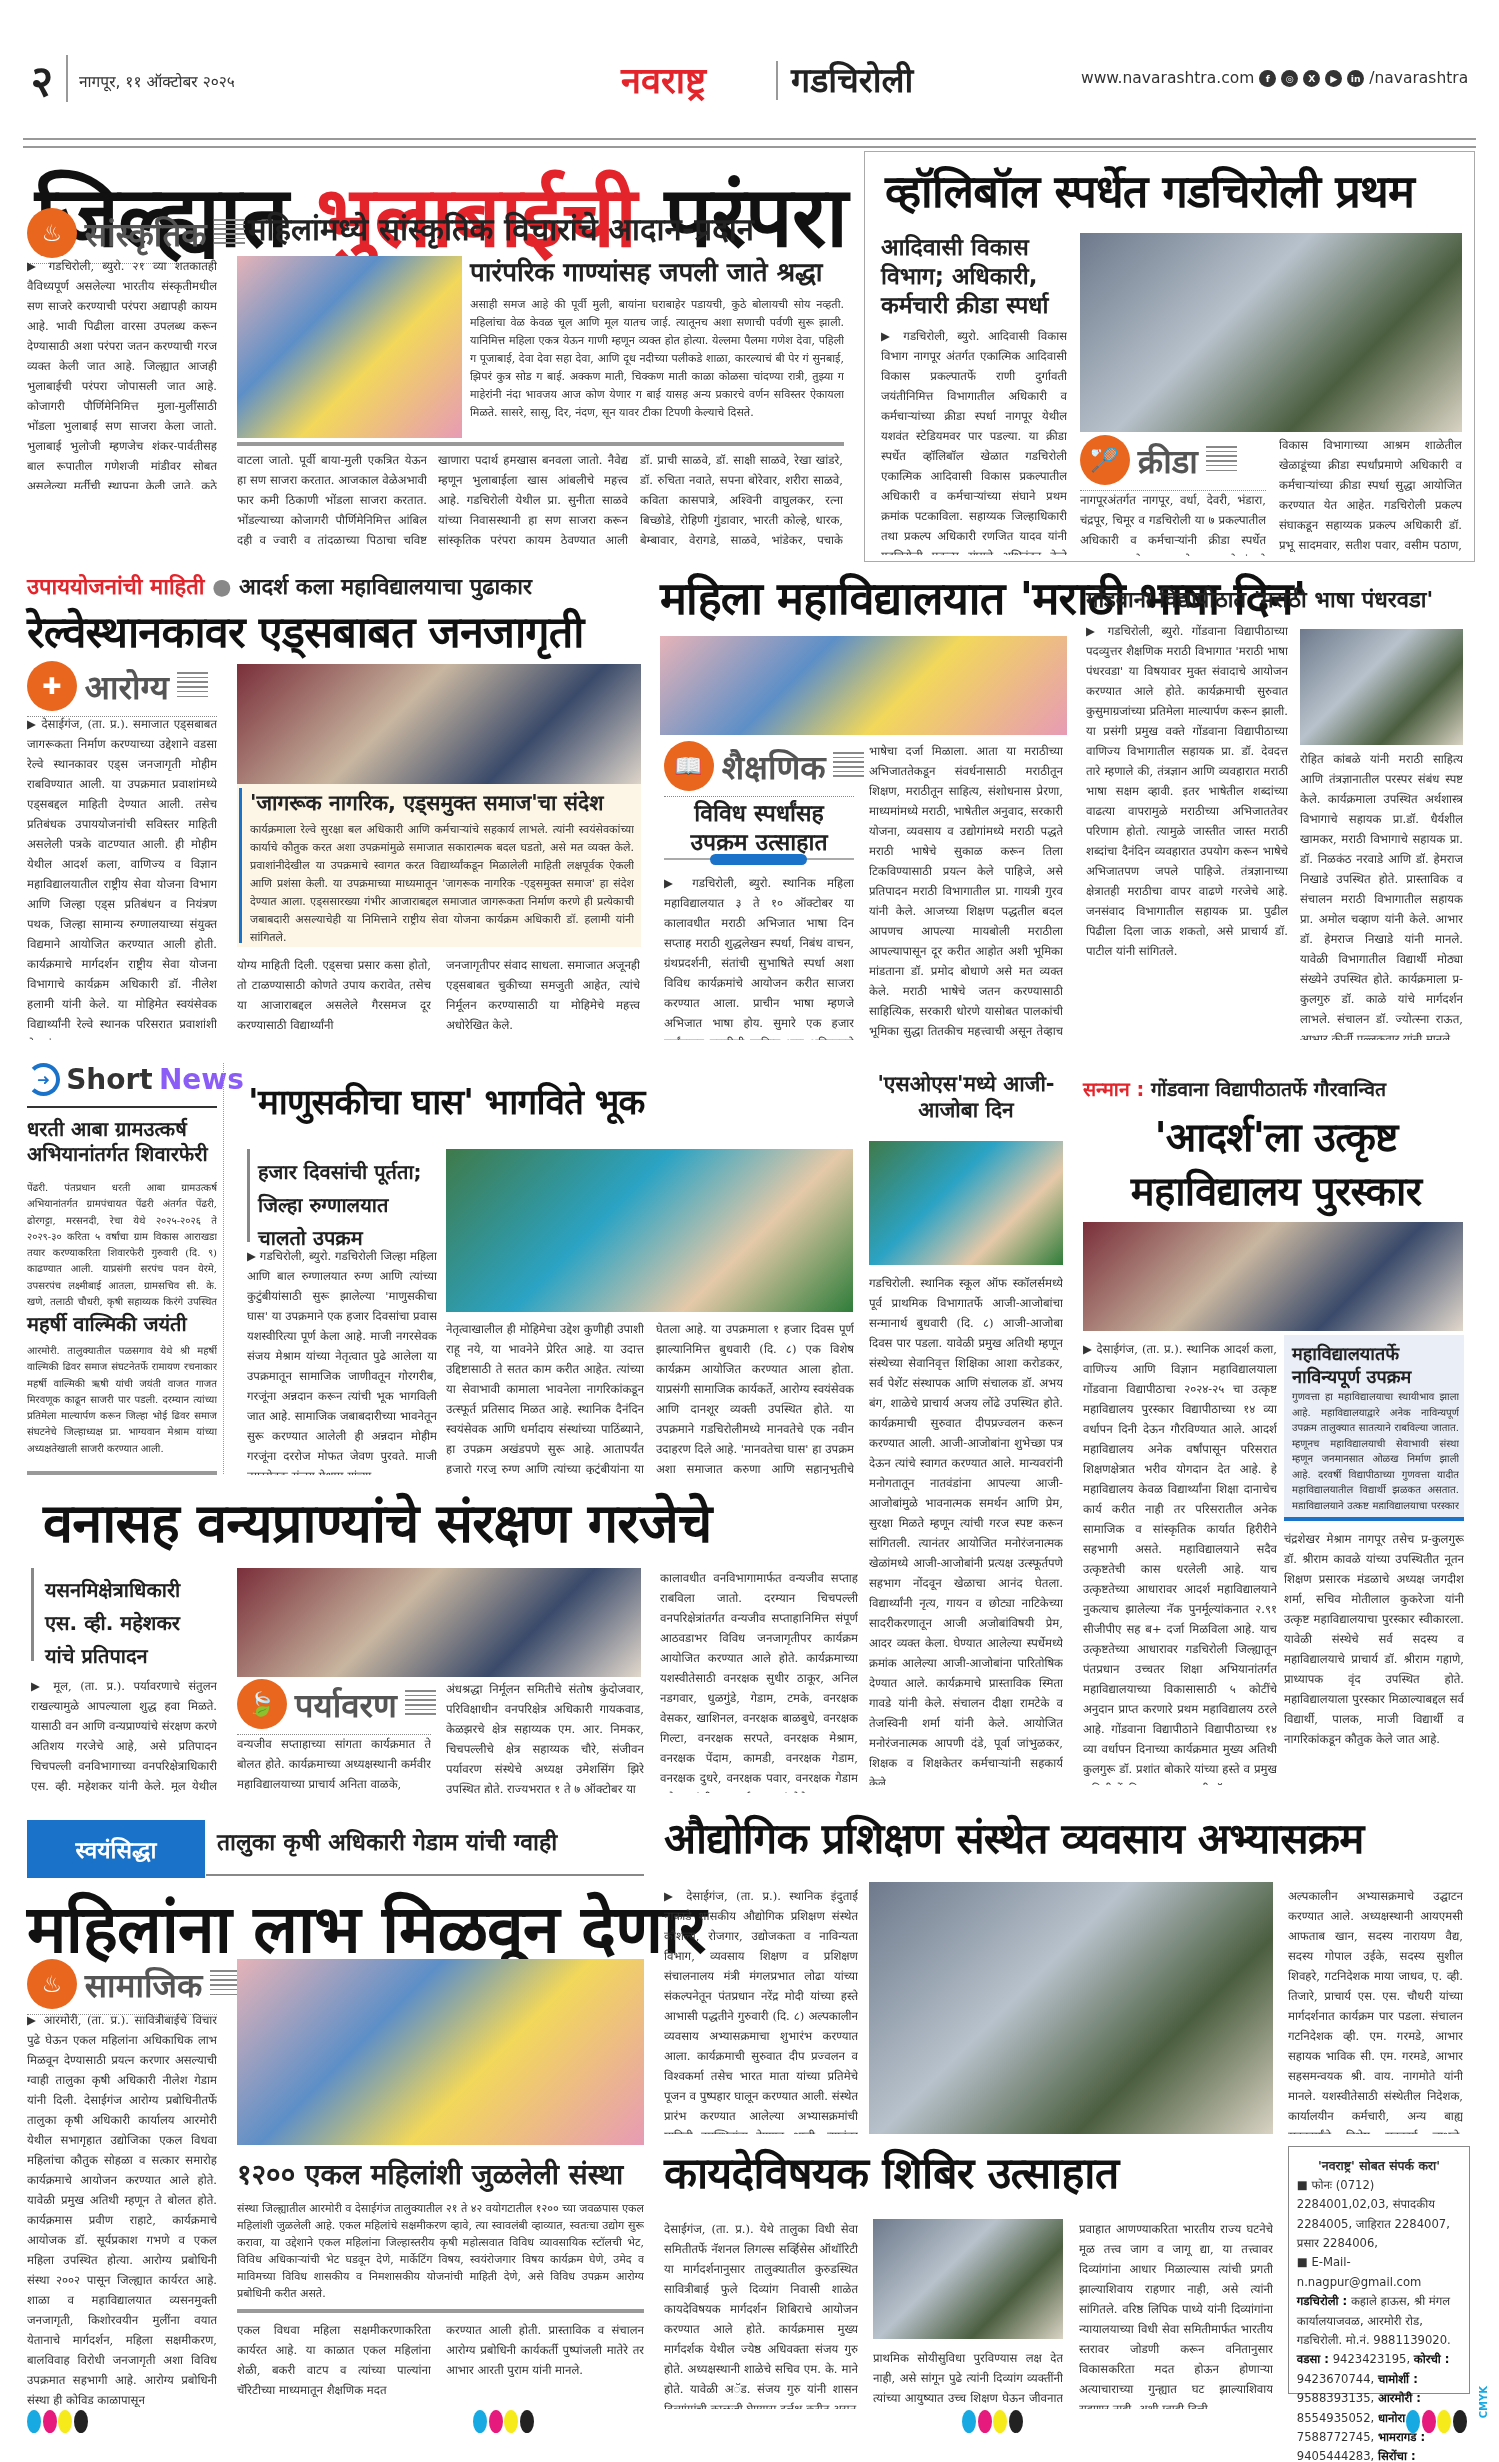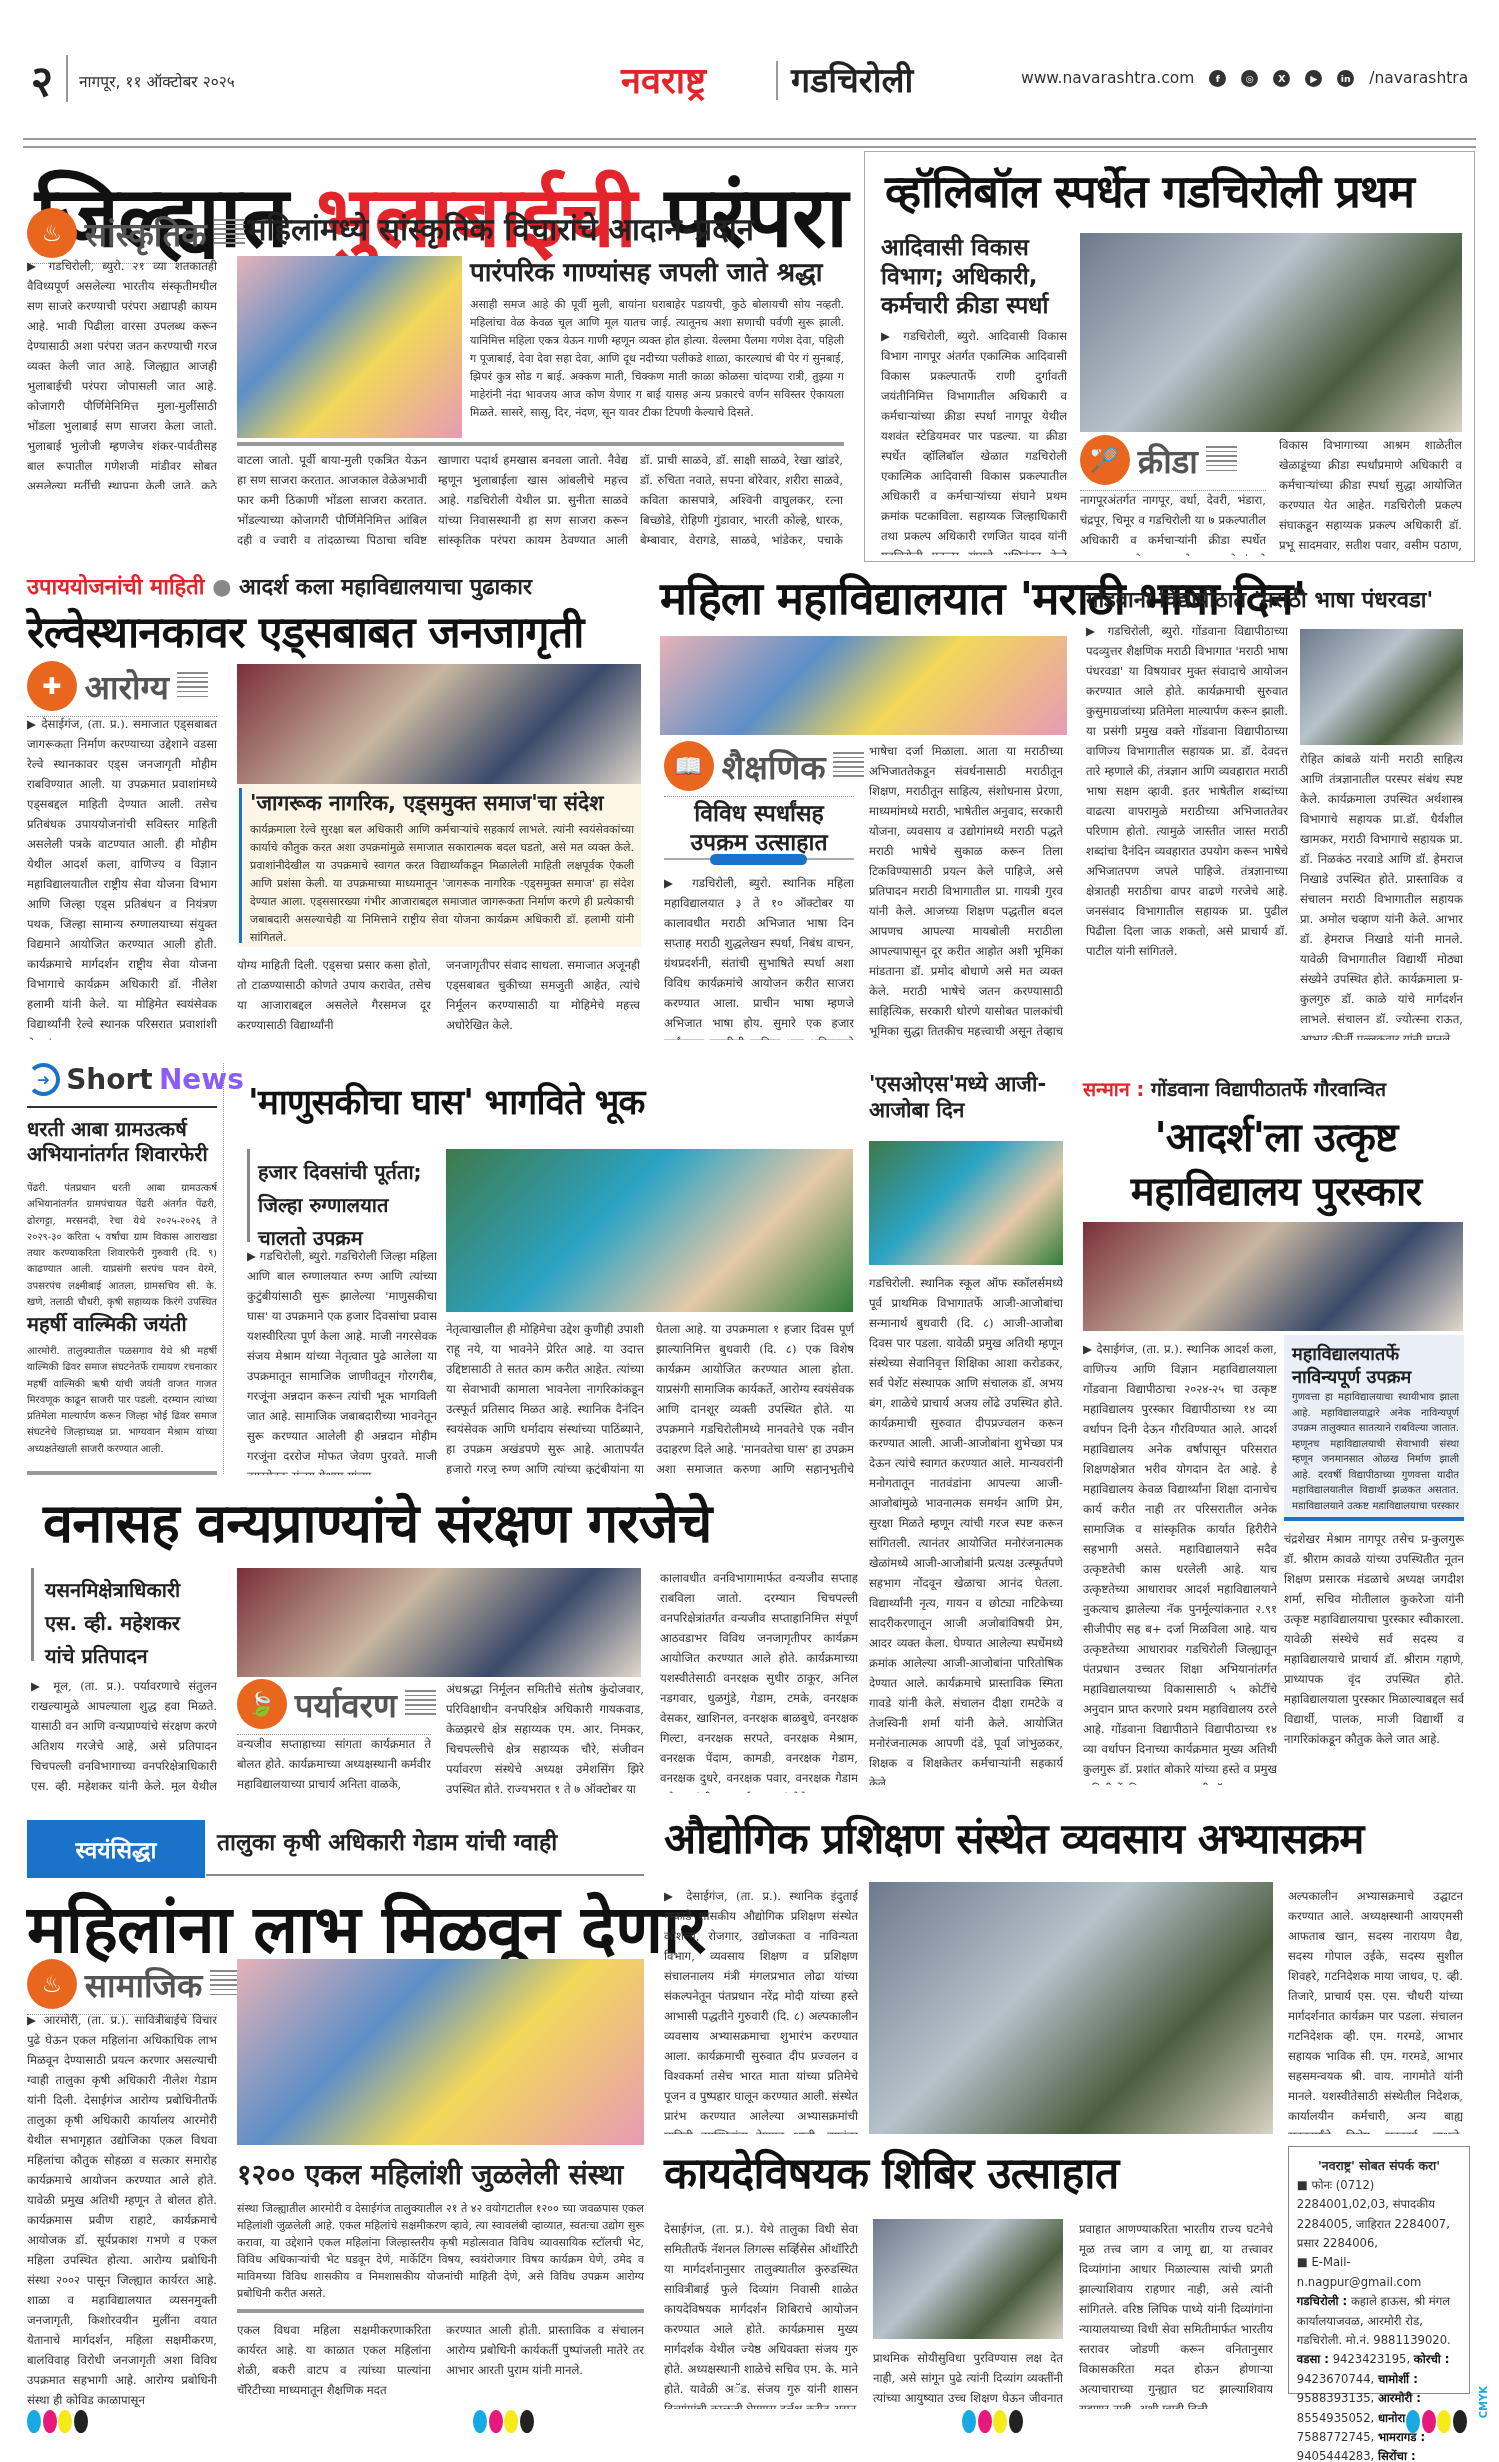--- a/index.html
+++ b/index.html
@@ -5,21 +5,21 @@
   *{box-sizing:border-box;margin:0;padding:0}
   body{width:1499px;height:2462px;background:#fff;font-family:"DejaVu Sans","Liberation Sans",sans-serif;color:#222;position:relative;overflow:hidden}
   .abs{position:absolute}
   .masthead{top:47px;left:23px;right:23px;height:70px}
   .pgno{position:absolute;left:7.8px;top:3.1px;font-size:43px;font-weight:bold;color:#222}
   .pgsep{position:absolute;left:43px;top:7.8px;width:1.6px;height:47px;background:#999}
   .dateline{position:absolute;left:56px;top:23px;font-size:15.5px;color:#333}
   .brand{position:absolute;left:598px;top:7.8px;font-size:36px;font-weight:bold;color:#e3242b}
   .brand-sep{position:absolute;left:753px;top:14px;width:2.3px;height:39px;background:#999}
   .edition{position:absolute;left:768px;top:9.3px;font-size:34px;font-weight:bold;color:#222}
-  .web{position:absolute;right:7.8px;top:22px;font-size:15.5px;color:#333;display:flex;align-items:center;gap:15px}
+  .web{position:absolute;right:7.8px;top:22px;font-size:15.5px;color:#333;display:flex;align-items:center;gap:5px}
   .soc{width:17px;height:17px;border-radius:50%;background:#333;color:#fff;font-size:9.3px;display:inline-flex;align-items:center;justify-content:center;font-weight:bold}
   .rule{left:23px;right:23px;height:3.1px;background:#999;border-bottom:1.6px solid #fff}
   .rule2{left:23px;right:23px;height:2.3px;background:#999}
   .hl{font-weight:bold;line-height:1.1;color:#111;letter-spacing:-0.8px}
   .red{color:#e3242b}
   .col{font-size:11.6px;line-height:20px;color:#333;text-align:justify;overflow:hidden;font-family:"DejaVu Serif","Liberation Serif",serif}
   .photo{background:linear-gradient(135deg,#a7b0a0,#6f7f6a 40%,#c9a17a 70%,#8a6b58);overflow:hidden;position:absolute}
   .photo.p2{background:linear-gradient(135deg,#e6b3b8,#5d8fc7 35%,#f2d85a 60%,#e79bb5)}
   .photo.p3{background:linear-gradient(135deg,#6e7a8c,#b8c2cc 40%,#4b5e3f 70%,#d9d3c4)}
   .photo.p4{background:linear-gradient(135deg,#7a2f3a,#c8b6a0 40%,#3a4a6a 70%,#e2d8cc)}
@@ -151,21 +151,21 @@
 <div class="dotted-v" style="left:223px;top:1063px;height:411px"></div>
 
 <div class="abs hl" style="left:248px;top:1083px;font-size:35px">'माणुसकीचा घास' भागविते भूक</div>
 <div class="bluebar" style="left:247px;top:1149px;height:93px;background:#888"></div>
 <div class="abs subhead" style="left:258px;top:1156px;width:175px;font-size:20px;line-height:33px">हजार दिवसांची पूर्तता; जिल्हा रुग्णालयात चालतो उपक्रम</div>
 <div class="photo p5" style="left:446px;top:1149px;width:407px;height:163px"></div>
 <div class="abs col" style="left:247px;top:1246px;width:190px;height:229px">▶ गडचिरोली, ब्युरो. गडचिरोली जिल्हा महिला आणि बाल रुग्णालयात रुग्ण आणि त्यांच्या कुटुंबीयांसाठी सुरू झालेल्या 'माणुसकीचा घास' या उपक्रमाने एक हजार दिवसांचा प्रवास यशस्वीरित्या पूर्ण केला आहे. माजी नगरसेवक संजय मेश्राम यांच्या नेतृत्वात पुढे आलेला या उपक्रमातून सामाजिक जाणीवतून गोरगरीब, गरजूंना अन्नदान करून त्यांची भूक भागविली जात आहे. सामाजिक जबाबदारीच्या भावनेतून सुरू करण्यात आलेली ही अन्नदान मोहीम गरजूंना दररोज मोफत जेवण पुरवते. माजी नगरसेवक संजय मेश्राम यांच्या</div>
 <div class="abs col" style="left:446px;top:1319px;width:198px;height:155px">नेतृत्वाखालील ही मोहिमेचा उद्देश कुणीही उपाशी राहू नये, या भावनेने प्रेरित आहे. या उदात्त उद्दिष्टासाठी ते सतत काम करीत आहेत. त्यांच्या या सेवाभावी कामाला भावनेला नागरिकांकडून उत्स्फूर्त प्रतिसाद मिळत आहे. स्थानिक दैनंदिन स्वयंसेवक आणि धर्मादाय संस्थांच्या पाठिंब्याने, हा उपक्रम अखंडपणे सुरू आहे. आतापर्यंत हजारो गरजू रुग्ण आणि त्यांच्या कुटुंबीयांना या उपक्रमाचा लाभ</div>
 <div class="abs col" style="left:656px;top:1319px;width:198px;height:155px">घेतला आहे. या उपक्रमाला १ हजार दिवस पूर्ण झाल्यानिमित्त बुधवारी (दि. ८) एक विशेष कार्यक्रम आयोजित करण्यात आला होता. याप्रसंगी सामाजिक कार्यकर्ते, आरोग्य स्वयंसेवक आणि दानशूर व्यक्ती उपस्थित होते. या उपक्रमाने गडचिरोलीमध्ये मानवतेचे एक नवीन उदाहरण दिले आहे. 'मानवतेचा घास' हा उपक्रम अशा समाजात करुणा आणि सहानुभूतीचे प्रतीक बनले आहे.</div>
 
-<div class="abs subhead" style="left:869px;top:1071px;width:194px;font-size:21px;">'एसओएस'मध्ये आजी-आजोबा दिन</div>
+<div class="abs subhead" style="left:869px;top:1071px;width:194px;font-size:21px;text-align:center">'एसओएस'मध्ये आजी-आजोबा दिन</div>
 <div class="photo p5" style="left:869px;top:1141px;width:194px;height:124px"></div>
 <div class="abs col" style="left:869px;top:1273px;width:194px;height:512px">गडचिरोली. स्थानिक स्कूल ऑफ स्कॉलर्समध्ये पूर्व प्राथमिक विभागातर्फे आजी-आजोबांचा सन्मानार्थ बुधवारी (दि. ८) आजी-आजोबा दिवस पार पडला. यावेळी प्रमुख अतिथी म्हणून संस्थेच्या सेवानिवृत्त शिक्षिका आशा करोडकर, सर्व पेशेंट संस्थापक आणि संचालक डॉ. अभय बंग, शाळेचे प्राचार्य अजय लोंढे उपस्थित होते. कार्यक्रमाची सुरुवात दीपप्रज्वलन करून करण्यात आली. आजी-आजोबांना शुभेच्छा पत्र देऊन त्यांचे स्वागत करण्यात आले. मान्यवरांनी मनोगतातून नातवंडांना आपल्या आजी-आजोबांमुळे भावनात्मक समर्थन आणि प्रेम, सुरक्षा मिळते म्हणून त्यांची गरज स्पष्ट करून सांगितली. त्यानंतर आयोजित मनोरंजनात्मक खेळांमध्ये आजी-आजोबांनी प्रत्यक्ष उत्स्फूर्तपणे सहभाग नोंदवून खेळाचा आनंद घेतला. विद्यार्थ्यांनी नृत्य, गायन व छोट्या नाटिकेच्या सादरीकरणातून आजी अजोबांविषयी प्रेम, आदर व्यक्त केला. घेण्यात आलेल्या स्पर्धेमध्ये क्रमांक आलेल्या आजी-आजोबांना पारितोषिक देण्यात आले. कार्यक्रमाचे प्रास्ताविक स्मिता गावडे यांनी केले. संचालन दीक्षा रामटेके व तेजस्विनी शर्मा यांनी केले. आयोजित मनोरंजनात्मक आपणी दंडे, पूर्वा जांभुळकर, शिक्षक व शिक्षकेतर कर्मचाऱ्यांनी सहकार्य केले.</div>
 
 <div class="abs" style="left:1083px;top:1075px;font-size:19.4px;font-weight:bold">
   <span class="red">सन्मान :</span>
   <span>गोंडवाना विद्यापीठातर्फे गौरवान्वित</span>
 </div>
 <div class="abs hl" style="left:1086px;top:1110px;width:380px;font-size:40px;text-align:center;line-height:1.35">'आदर्श'ला उत्कृष्ट महाविद्यालय पुरस्कार</div>
 <div class="photo p4" style="left:1083px;top:1222px;width:380px;height:109px"></div>
 <div class="abs col" style="left:1083px;top:1339px;width:194px;height:446px">▶ देसाईगंज, (ता. प्र.). स्थानिक आदर्श कला, वाणिज्य आणि विज्ञान महाविद्यालयाला गोंडवाना विद्यापीठाचा २०२४-२५ चा उत्कृष्ट महाविद्यालय पुरस्कार विद्यापीठाच्या १४ व्या वर्धापन दिनी देऊन गौरविण्यात आले. आदर्श महाविद्यालय अनेक वर्षांपासून परिसरात शिक्षणक्षेत्रात भरीव योगदान देत आहे. हे महाविद्यालय केवळ विद्यार्थ्यांना शिक्षा दानाचेच कार्य करीत नाही तर परिसरातील अनेक सामाजिक व सांस्कृतिक कार्यात हिरीरीने सहभागी असते. महाविद्यालयाने सदैव उत्कृष्टतेची कास धरलेली आहे. याच उत्कृष्टतेच्या आधारावर आदर्श महाविद्यालयाने नुकत्याच झालेल्या नॅक पुनर्मूल्यांकनात २.९१ सीजीपीए सह ब+ दर्जा मिळविला आहे. याच उत्कृष्टतेच्या आधारावर गडचिरोली जिल्ह्यातून पंतप्रधान उच्चतर शिक्षा अभियानांतर्गत महाविद्यालयाच्या विकासासाठी ५ कोटींचे अनुदान प्राप्त करणारे प्रथम महाविद्यालय ठरले आहे. गोंडवाना विद्यापीठाने विद्यापीठाच्या १४ व्या वर्धापन दिनाच्या कार्यक्रमात मुख्य अतिथी कुलगुरू डॉ. प्रशांत बोकारे यांच्या हस्ते व प्रमुख अतिथी मेंदूविकार तज्ज्ञ पद्मश्री डॉ.</div>

